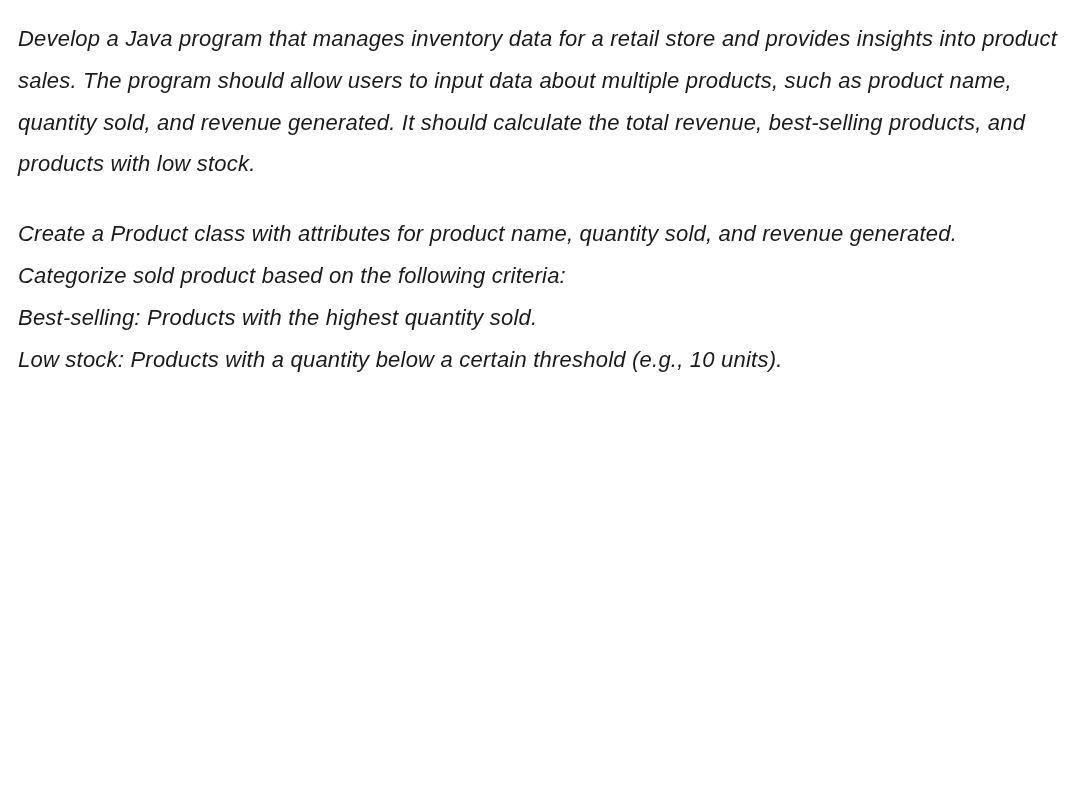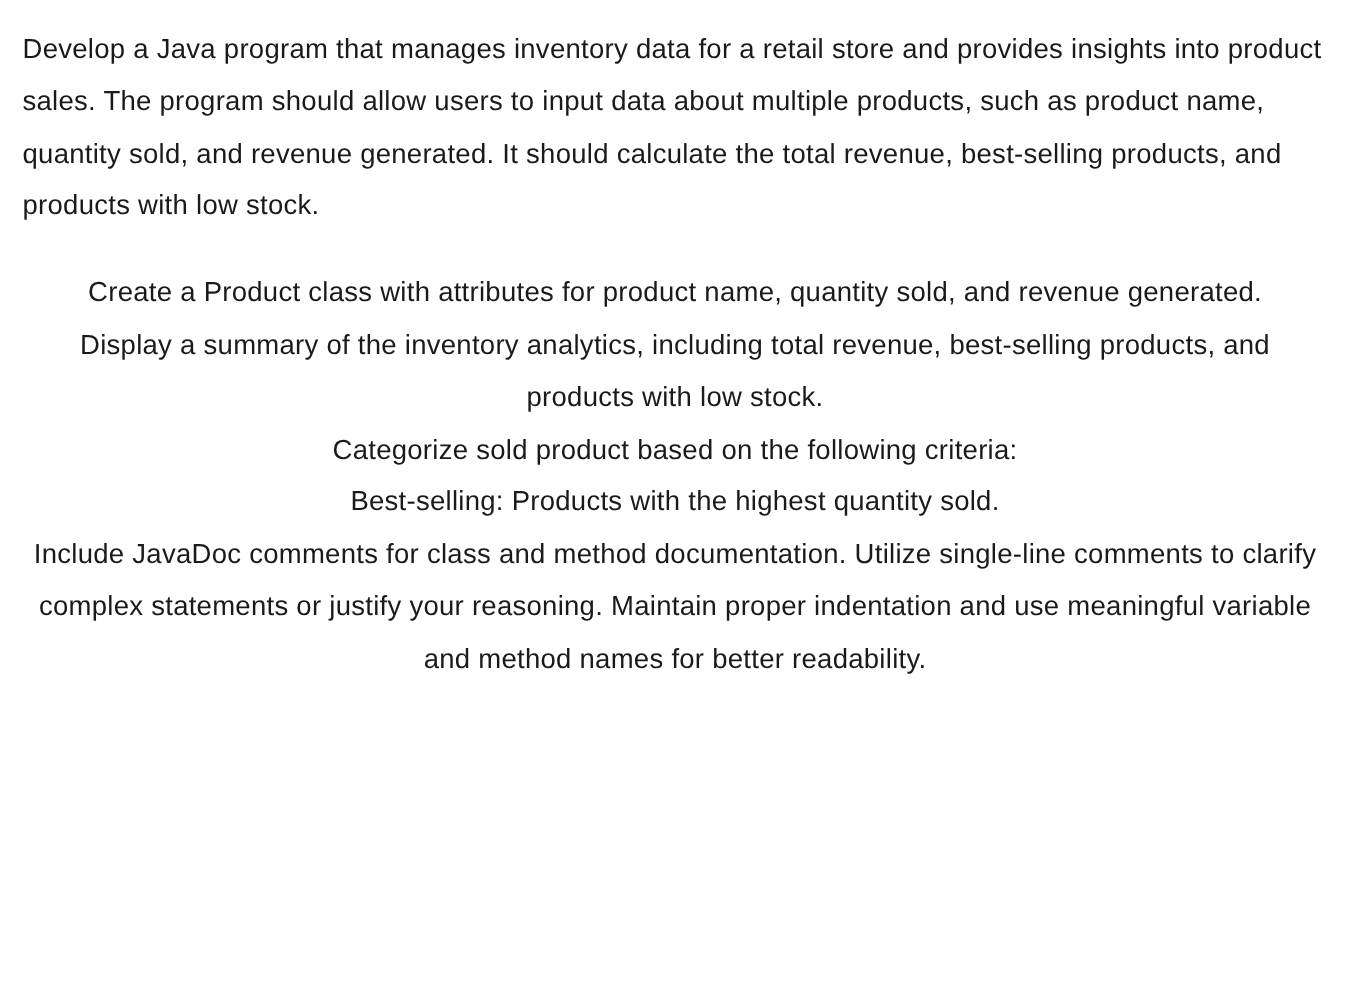--- a/index.html
+++ b/index.html
@@ -1,45 +1,44 @@
 <!DOCTYPE html>
 <html><head>
   <meta charset="utf-8">
   <style>
     * {
       margin: 0;
       padding: 0;
       box-sizing: border-box;
+      font-style: italic;
     }
     body {
       width: 1080px;
       height: 792px;
       background-color: #ffffff;
       font-family: -apple-system, BlinkMacSystemFont, "Segoe UI", Helvetica, Arial, sans-serif;
       font-size: 22px;
       color: #1a1a1a;
       padding: 18px 18px 18px 18px;
       line-height: 1.9;
       letter-spacing: 0.01em;
     }
     .paragraph {
       margin-bottom: 28px;
     }
     .paragraph:last-child {
       margin-bottom: 0;
-      text-align: center;
     }
     .line {
       display: block;
     }
   </style>
 </head>
 <body>
 
 <div class="paragraph">Develop a Java program that manages inventory data for a retail store and provides insights into product sales. The program should allow users to input data about multiple products, such as product name, quantity sold, and revenue generated. It should calculate the total revenue, best-selling products, and products with low stock.</div>
 
 <div class="paragraph">
   <span class="line">Create a Product class with attributes for product name, quantity sold, and revenue generated.</span>
-  <span class="line">Display a summary of the inventory analytics, including total revenue, best-selling products, and products with low stock.</span>
   <span class="line">Categorize sold product based on the following criteria:</span>
   <span class="line">Best-selling: Products with the highest quantity sold.</span>
-  <span class="line">Include JavaDoc comments for class and method documentation. Utilize single-line comments to clarify complex statements or justify your reasoning. Maintain proper indentation and use meaningful variable and method names for better readability.</span>
+  <span class="line">Low stock: Products with a quantity below a certain threshold (e.g., 10 units).</span>
 </div>
 
 </body></html>

